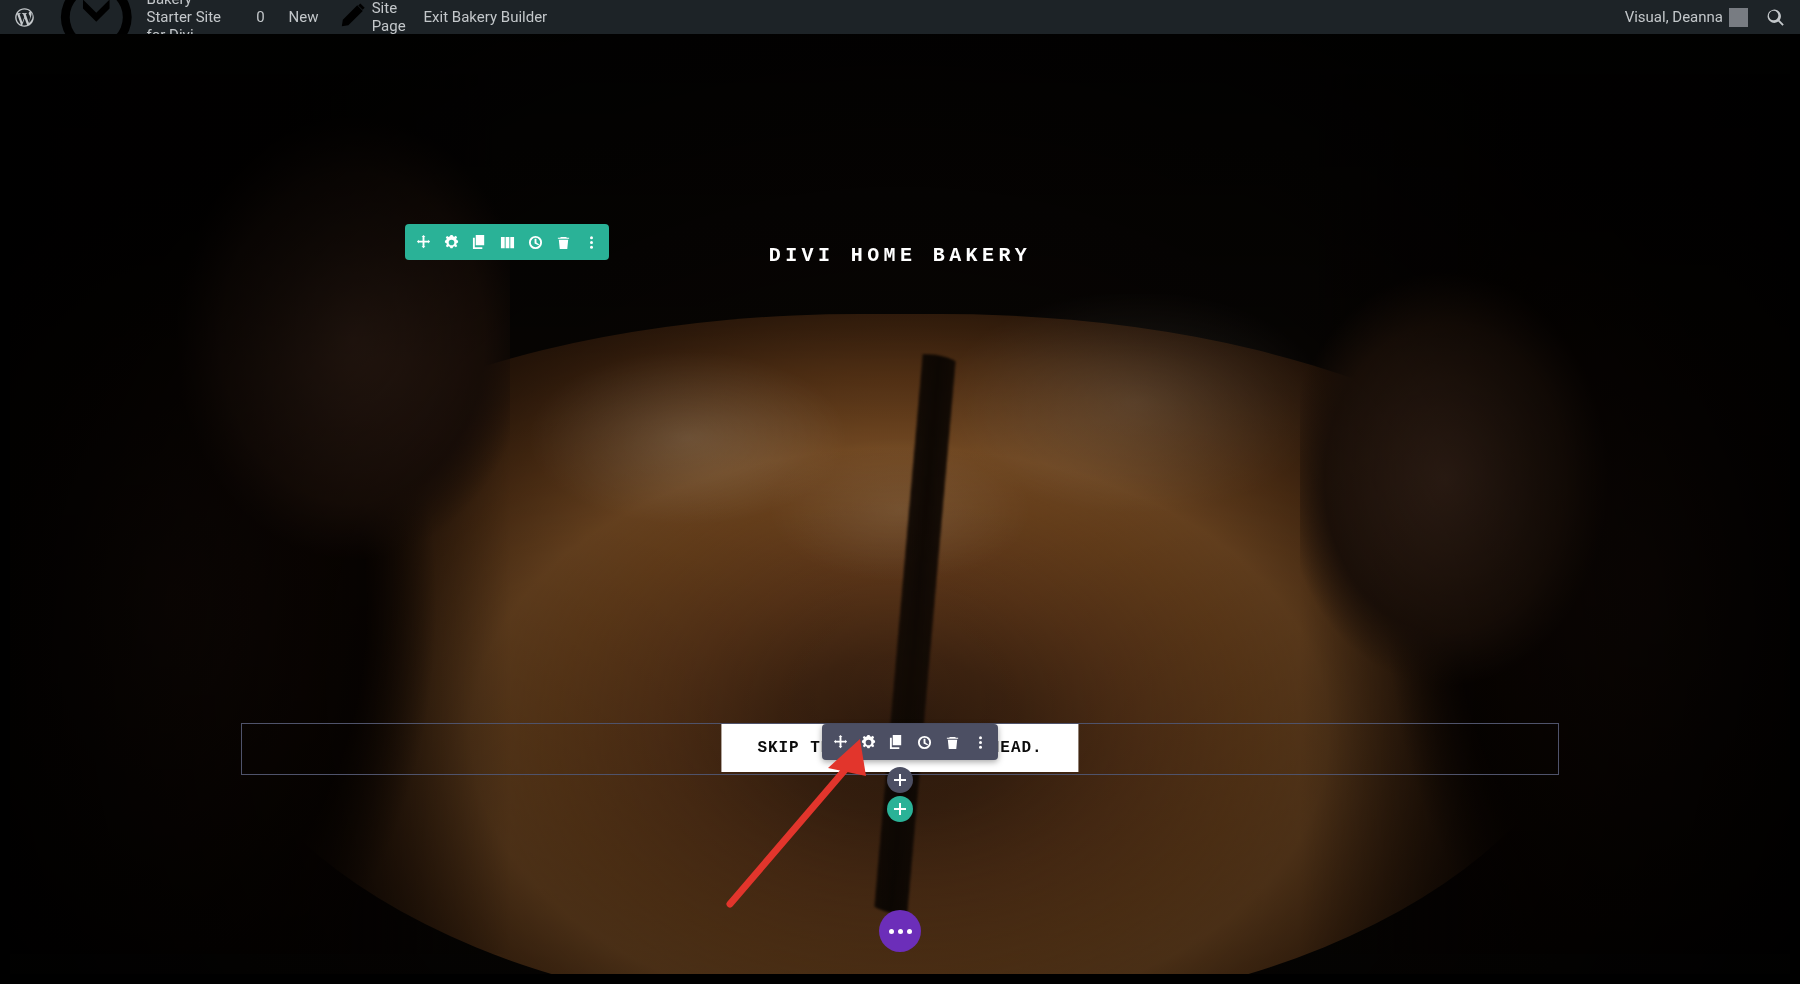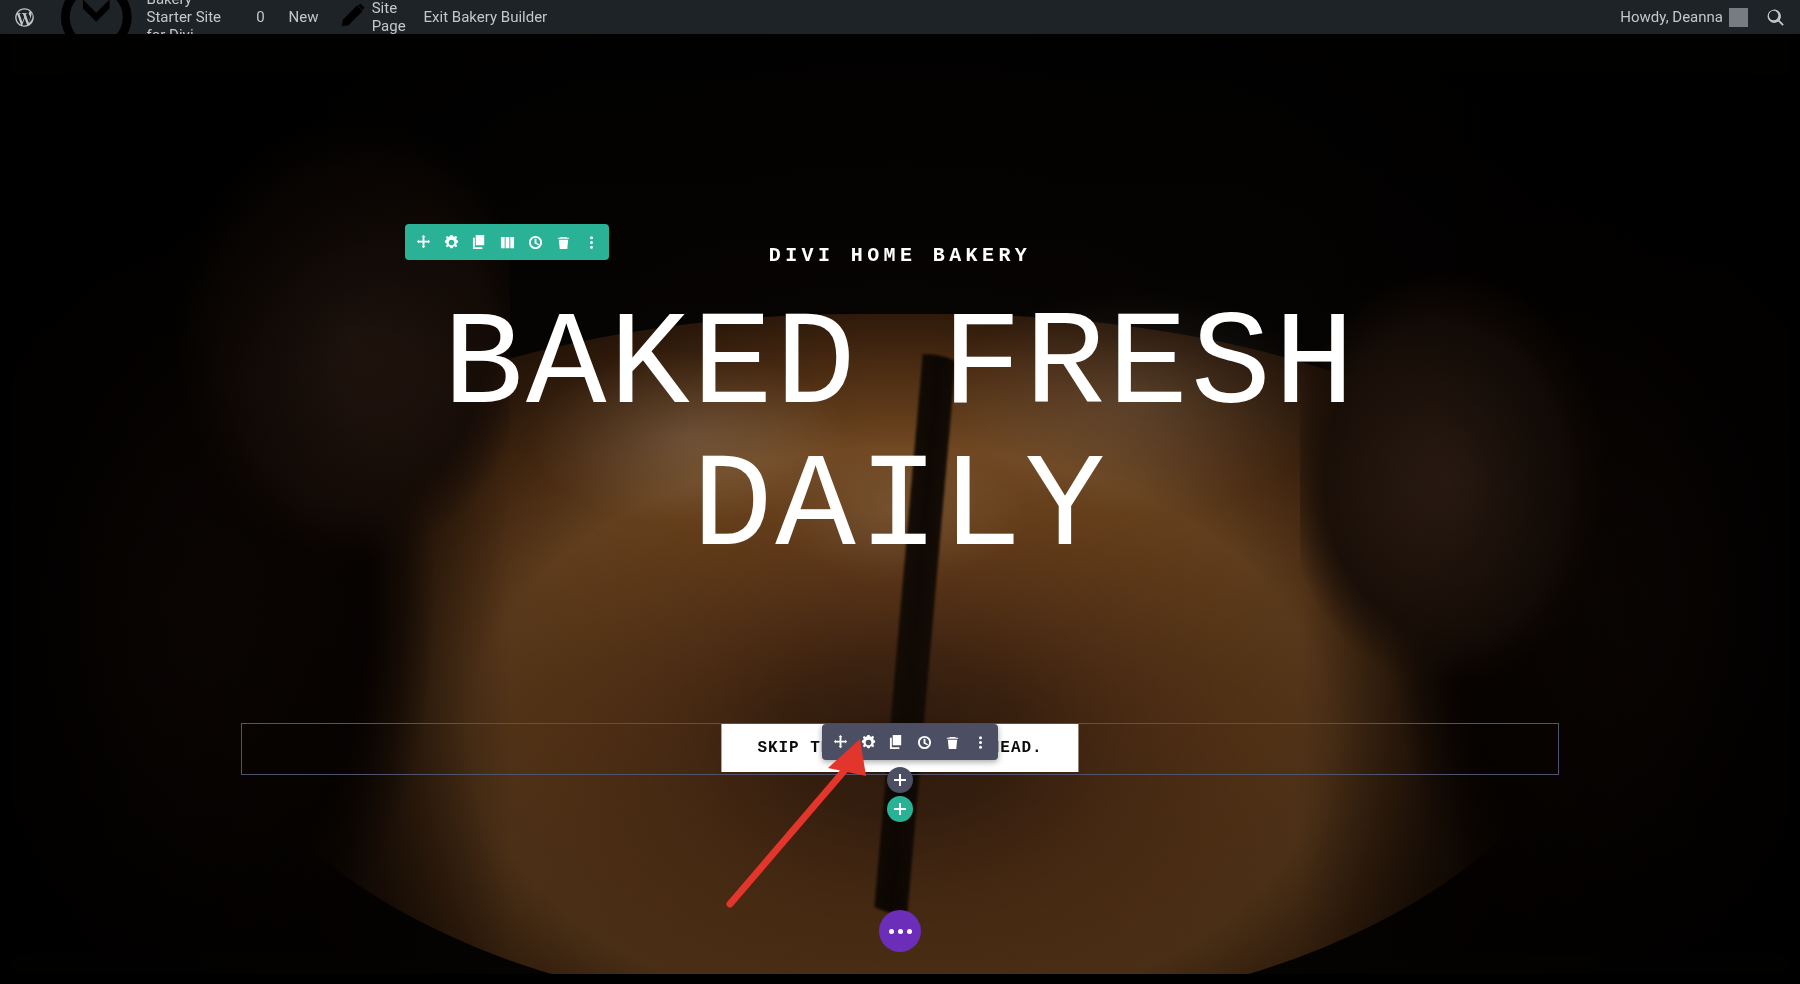--- a/index.html
+++ b/index.html
@@ -210,21 +210,21 @@
       </svg>
     <span>Site Page</span>
   </div>
   <div class="ab-item">
     <span>Exit Bakery Builder</span>
   </div>
 
   <div class="spacer"></div>
 
   <div class="ab-item">
-    <span>Howdy, Deanna</span>
+    <span>Visual, Deanna</span>
     <span class="avatar-box"></span>
   </div>
   <div class="ab-item search-ico">
     <svg viewBox="0 0 20 20">
         <path d="M12.9 14.3a7 7 0 111.4-1.4l4.4 4.4-1.4 1.4-4.4-4.4zM8 13a5 5 0 100-10 5 5 0 000 10z"></path>
       </svg>
   </div>
 </div>
 
 <div class="viewport">
@@ -234,22 +234,20 @@
     <div class="hand-r"></div>
     <div class="loaf"></div>
     <div class="flour"></div>
     <div class="crack"></div>
     <div class="thumb"></div>
     <div class="vignette"></div>
   </div>
 
   <div class="hero">
     <div class="eyebrow">DIVI HOME BAKERY</div>
-    <div class="headline">BAKED FRESH
-DAILY</div>
   </div>
 
   <div class="toolbar green">
     <div class="btn">
         <svg viewBox="0 0 16 16">
           <path d="M8 0l2 2H9v4h4V5l2 2-2 2V8H9v4h1l-2 2-2-2h1V8H3v1L1 7l2-2v1h4V2H6l2-2z"></path>
         </svg>
       </div>
     <div class="btn">
         <svg viewBox="0 0 16 16">

